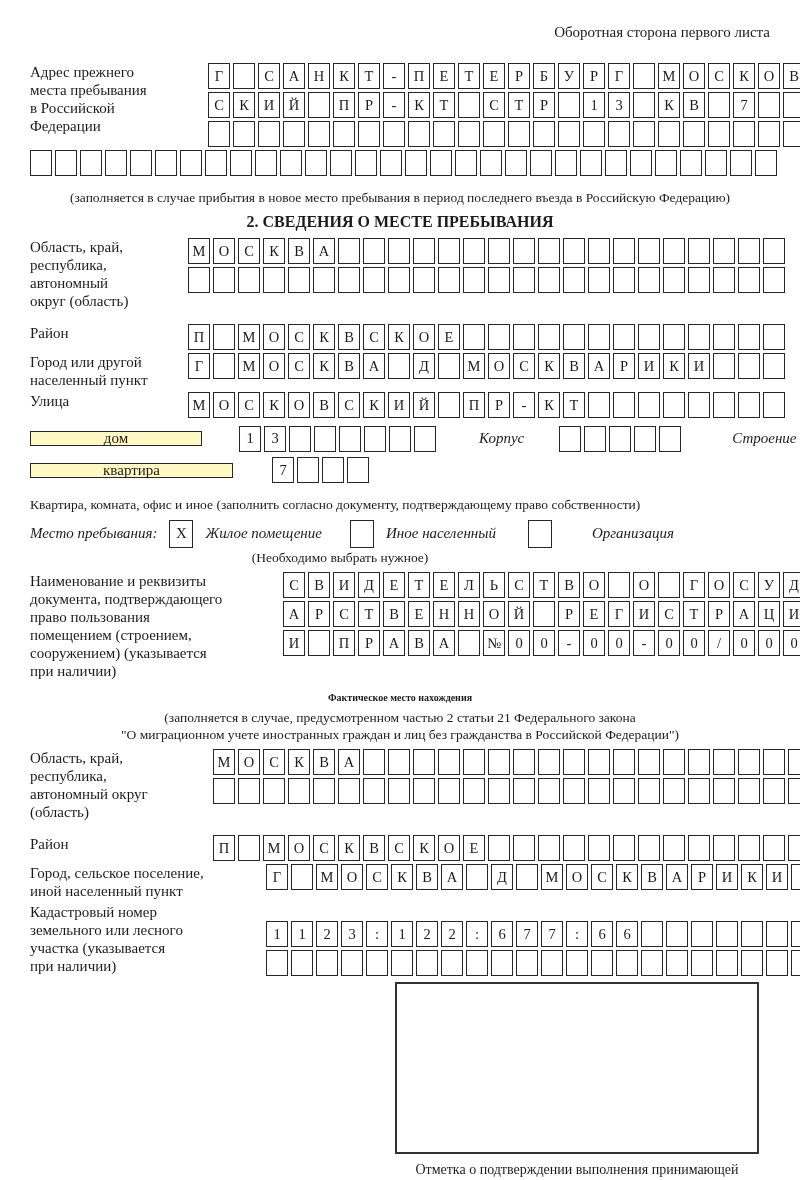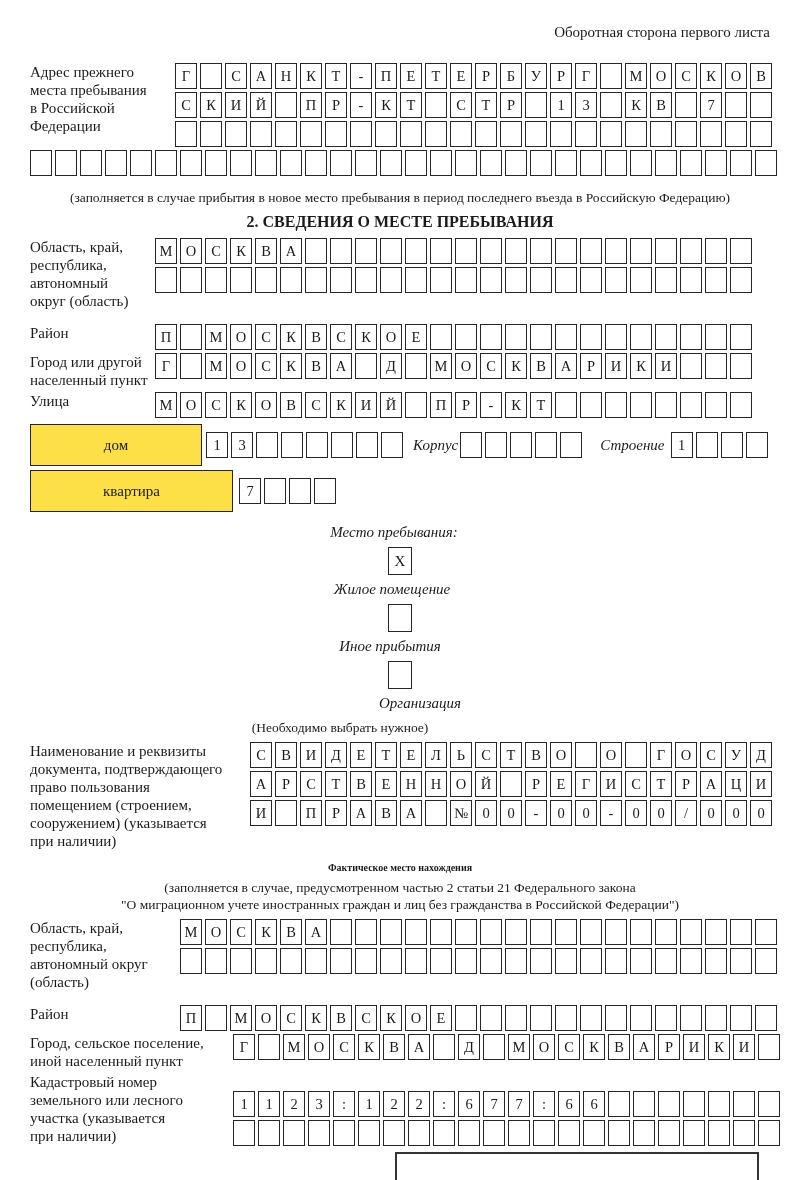--- a/index.html
+++ b/index.html
@@ -13,21 +13,21 @@
     overflow:hidden;
     box-sizing:border-box;
     padding:8px 30px;
   }
   .header-note{
     text-align:right;
     font-size:15px;
     padding-top:16px;
     margin-bottom:22px;
   }
-  .frow{display:flex;align-items:flex-start;margin-bottom:3px;}
+  .frow{display:flex;align-items:flex-start;margin-bottom:3px;gap:33px;}
   .lbl{
     font-size:15px;line-height:18px;
     white-space:pre-line;
     flex:0 0 auto;
   }
   .lbl.w145{width:145px;}
   .lbl.w125{width:125px;}
   .lbl.w150{width:150px;}
   .lbl.w203{width:203px;}
   .lbl.w220{width:220px;}
@@ -45,30 +45,30 @@
   .caption{font-size:13.5px;line-height:16px;margin:14px 0 4px;}
   .caption.center{text-align:center;}
   .sec-title{
     text-align:center;font-weight:bold;font-size:16px;
     margin:7px 0 7px;
     font-family:Liberation Serif, serif;
   }
   .boxlabel{
     box-sizing:border-box;
     border:1.8px solid #262626;
-    height:42px;
+    height:15px;
     display:flex;align-items:center;justify-content:center;
     font-size:15px;
-    background:#fde047;
+    background:#fef9c3;
     flex:0 0 auto;
   }
   .boxlabel.dom{width:172px;margin-right:4px;}
   .boxlabel.kv{width:203px;margin-right:6px;}
   .inline-lbl{font-size:15px;line-height:29px;white-space:nowrap;font-style:italic;}
-  .stay-row{display:flex;align-items:center;margin:6px 0 2px;flex-direction:column;}
+  .stay-row{display:flex;align-items:center;margin:6px 0 2px;}
   .checkbox{
     box-sizing:border-box;
     width:24px;height:28px;
     border:1.8px solid #262626;
     display:flex;align-items:center;justify-content:center;
     font-size:15px;
     flex:0 0 auto;
   }
   .stay-note{width:620px;text-align:center;font-size:13.5px;margin:2px 0 6px;}
   .fact-title{text-align:center;font-weight:bold;font-size:10px;margin:12px 0 6px;}
@@ -403,27 +403,28 @@
 
   <div class="frow" style="align-items:center;margin-top:4px;">
     <div class="boxlabel kv">квартира</div>
     <div class="cells">
         <span class="cell">7</span>
         <span class="cell"></span>
         <span class="cell"></span>
         <span class="cell"></span>
       </div>
   </div>
+  <div class="caption">Квартира, комната, офис и иное (заполнить согласно документу, подтверждающему право собственности)</div>
 
   <div class="stay-row">
     <span class="inline-lbl" style="margin-right:12px;">Место пребывания:</span>
     <span class="checkbox">X</span>
     <span class="inline-lbl" style="margin:0 28px 0 12px;">Жилое помещение</span>
     <span class="checkbox"></span>
-    <span class="inline-lbl" style="margin:0 32px 0 12px;">Иное прибытия</span>
+    <span class="inline-lbl" style="margin:0 32px 0 12px;">Иное населенный</span>
     <span class="checkbox"></span>
     <span class="inline-lbl" style="margin-left:40px;">Организация</span>
   </div>
   <div class="stay-note">(Необходимо выбрать нужное)</div>
 
   <div class="frow">
     <div class="lbl w220">Наименование и реквизиты
 документа, подтверждающего
 право пользования
 помещением (строением,

